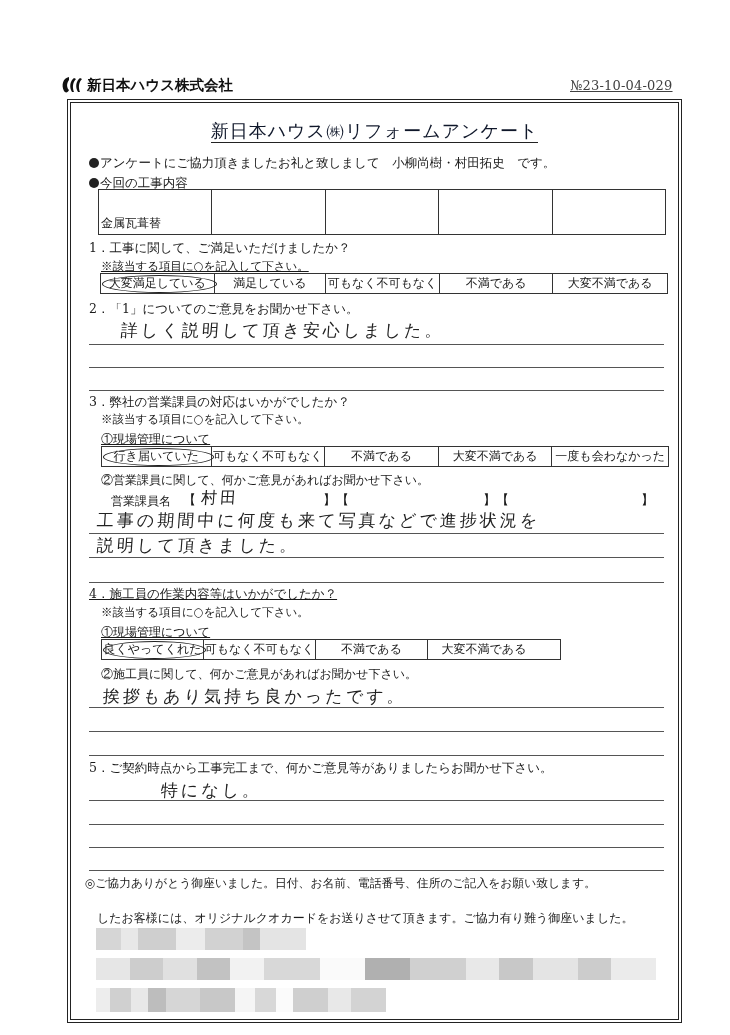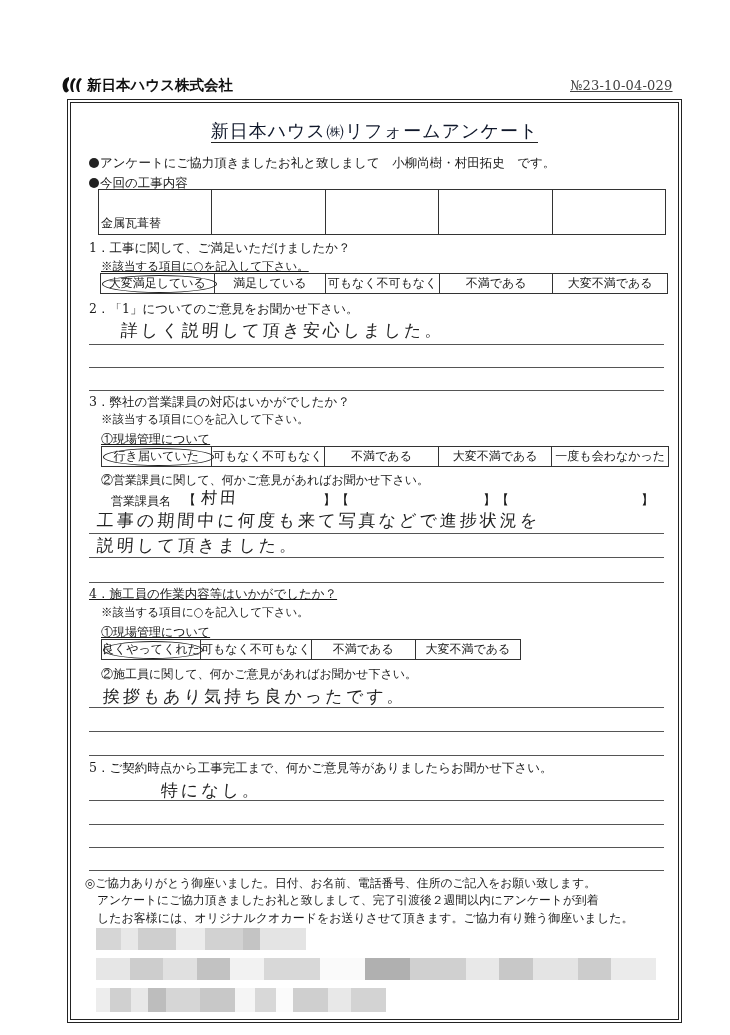--- a/index.html
+++ b/index.html
@@ -121,41 +121,40 @@
     <div class="line-text" style="left:570px; top:388px; font-size:13px;">】</div>
     <div class="hand" style="left:26px; top:406px;">工事の期間中に何度も来て写真などで進捗状況を</div>
     <div class="rule" style="left:18px; width:575px; top:430px;"></div>
     <div class="hand" style="left:26px; top:431px;">説明して頂きました。</div>
     <div class="rule" style="left:18px; width:575px; top:454px;"></div>
     <div class="rule" style="left:18px; width:575px; top:479px;"></div>
 
     <div class="line-text" style="left:18px; top:483px;text-decoration:underline;">4．施工員の作業内容等はいかがでしたか？</div>
     <div class="line-text" style="left:30px; top:502px; font-size:11.5px;">※該当する項目に○を記入して下さい。</div>
     <div class="line-text" style="left:30px; top:521px; font-size:12px; text-decoration:underline;">①現場管理について</div>
-    <div class="choice-row" style="left:30px; top:536px; width:420px;">
+    <div class="choice-row" style="left:30px; top:536px; width:460px;">
       <div class="choice selected" style="width:102px;">良くやってくれた</div>
       <div class="choice" style="width:112px;">可もなく不可もなく</div>
       <div class="choice" style="width:112px;">不満である</div>
       <div class="choice" style="width:112px;">大変不満である</div>
     </div>
     <div class="line-text" style="left:30px; top:563px; font-size:12px;">②施工員に関して、何かご意見があればお聞かせ下さい。</div>
     <div class="hand" style="left:32px; top:582px;">挨拶もあり気持ち良かったです。</div>
     <div class="rule" style="left:18px; width:575px; top:604px;"></div>
     <div class="rule" style="left:18px; width:575px; top:628px;"></div>
     <div class="rule" style="left:18px; width:575px; top:652px;"></div>
 
     <div class="line-text" style="left:18px; top:657px;">5．ご契約時点から工事完工まで、何かご意見等がありましたらお聞かせ下さい。</div>
     <div class="hand" style="left:90px; top:676px;">特になし。</div>
     <div class="rule" style="left:18px; width:575px; top:697px;"></div>
     <div class="rule" style="left:18px; width:575px; top:721px;"></div>
     <div class="rule" style="left:18px; width:575px; top:744px;"></div>
     <div class="rule" style="left:18px; width:575px; top:767px;"></div>
 
     <div class="line-text" style="left:14px; top:773px; font-size:11.8px;">◎ご協力ありがとう御座いました。日付、お名前、電話番号、住所のご記入をお願い致します。</div>
-    <div class="line-text" style="left:26px; top:790px; font-size:11.8px;">アンケートにご協力頂きましたお礼と致しまして、完了引渡後２週間以内にアンケートが到着</div>
     <div class="line-text" style="left:26px; top:807px; font-size:12px;">したお客様には、オリジナルクオカードをお送りさせて頂きます。ご協力有り難う御座いました。</div>
 
     <div class="redact" style="left:25px; top:825px; width:555px; height:90px;">
       <div style="left:0; top:0; width:210px; height:22px; background:linear-gradient(90deg,#d6d6d6 0 12%,#e8e8e8 12% 20%,#cfcfcf 20% 38%,#ececec 38% 52%,#d2d2d2 52% 70%,#c4c4c4 70% 78%,#e4e4e4 78% 100%);"></div>
       <div style="left:0; top:30px; width:560px; height:22px; background:linear-gradient(90deg,#e6e6e6 0 6%,#cdcdcd 6% 12%,#e0e0e0 12% 18%,#c2c2c2 18% 24%,#f2f2f2 24% 30%,#d8d8d8 30% 40%,#fafafa 40% 48%,#b0b0b0 48% 56%,#d0d0d0 56% 66%,#e8e8e8 66% 72%,#c8c8c8 72% 78%,#e4e4e4 78% 86%,#cccccc 86% 92%,#ebebeb 92% 100%);"></div>
       <div style="left:0; top:60px; width:290px; height:24px; background:linear-gradient(90deg,#ededed 0 5%,#d0d0d0 5% 12%,#e8e8e8 12% 18%,#bdbdbd 18% 24%,#d6d6d6 24% 36%,#c8c8c8 36% 48%,#f5f5f5 48% 55%,#d8d8d8 55% 62%,#fbfbfb 62% 68%,#cfcfcf 68% 80%,#e8e8e8 80% 88%,#d3d3d3 88% 100%);"></div>
     </div>
   </div>
 </div>
 

